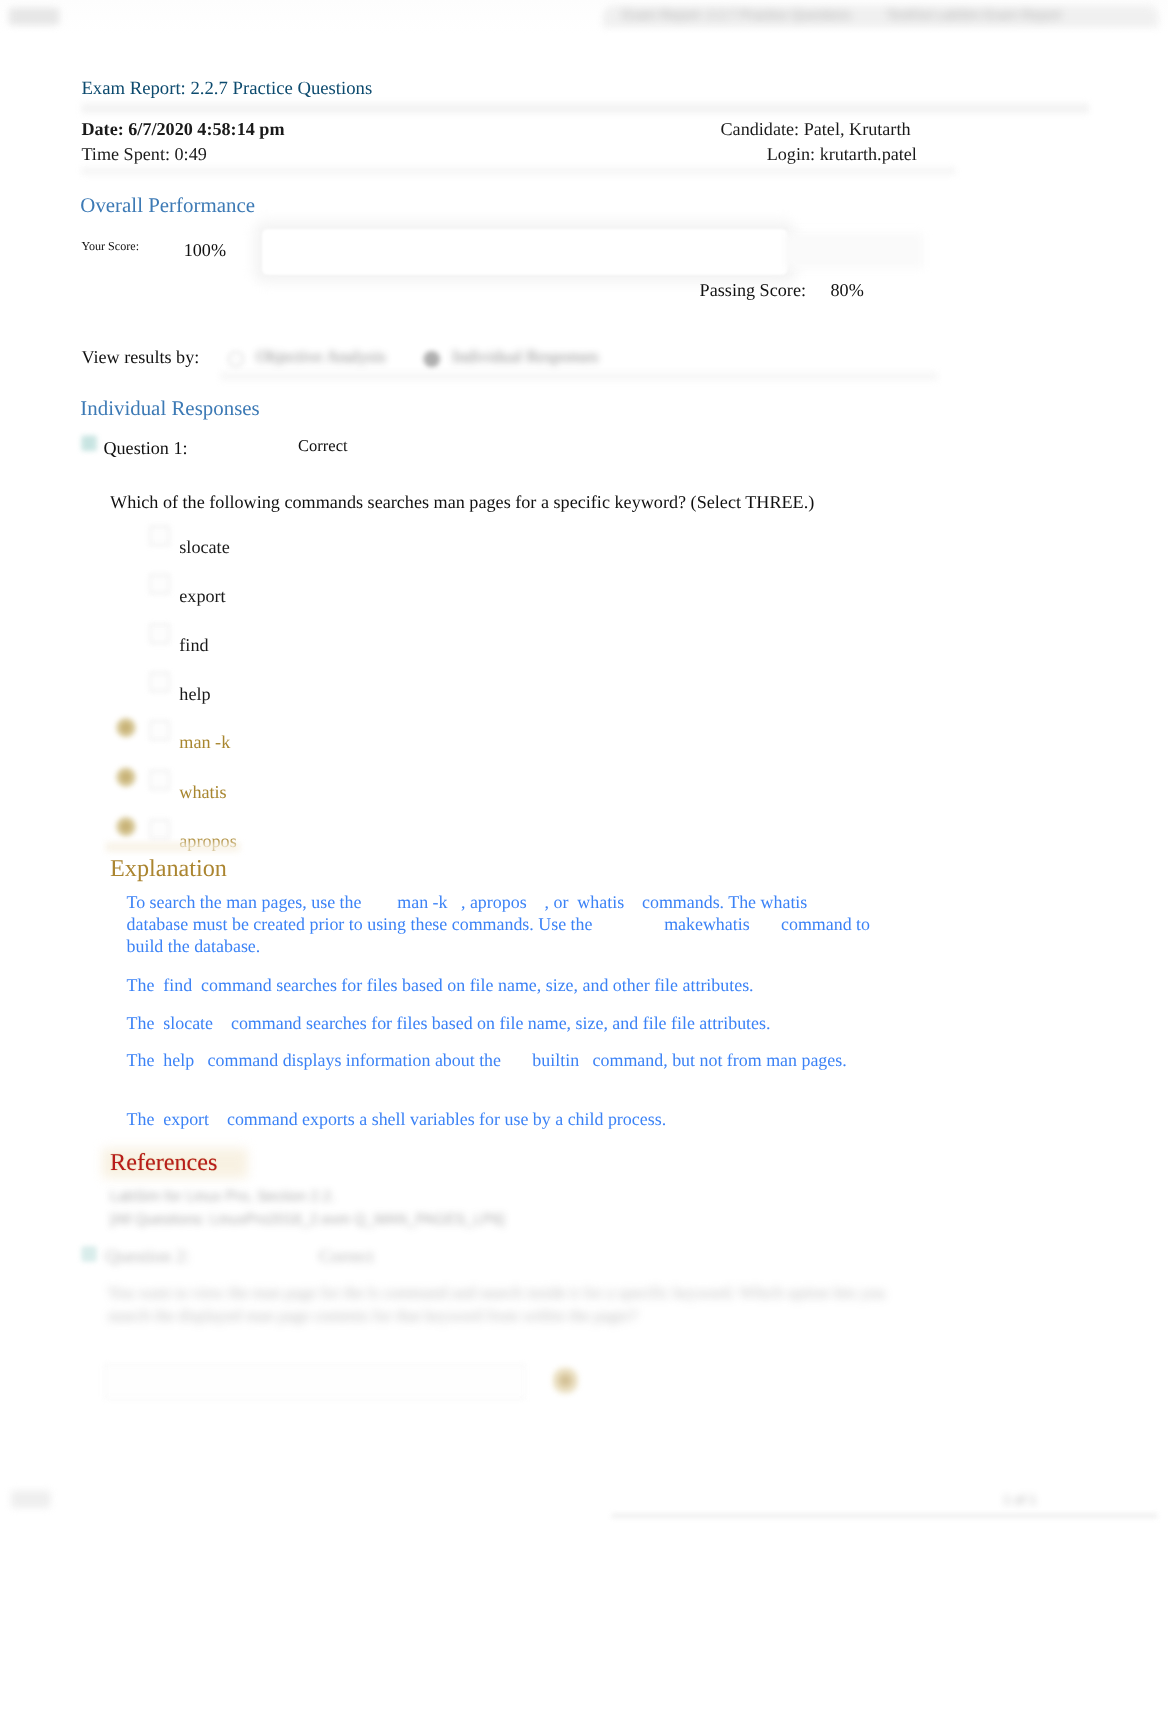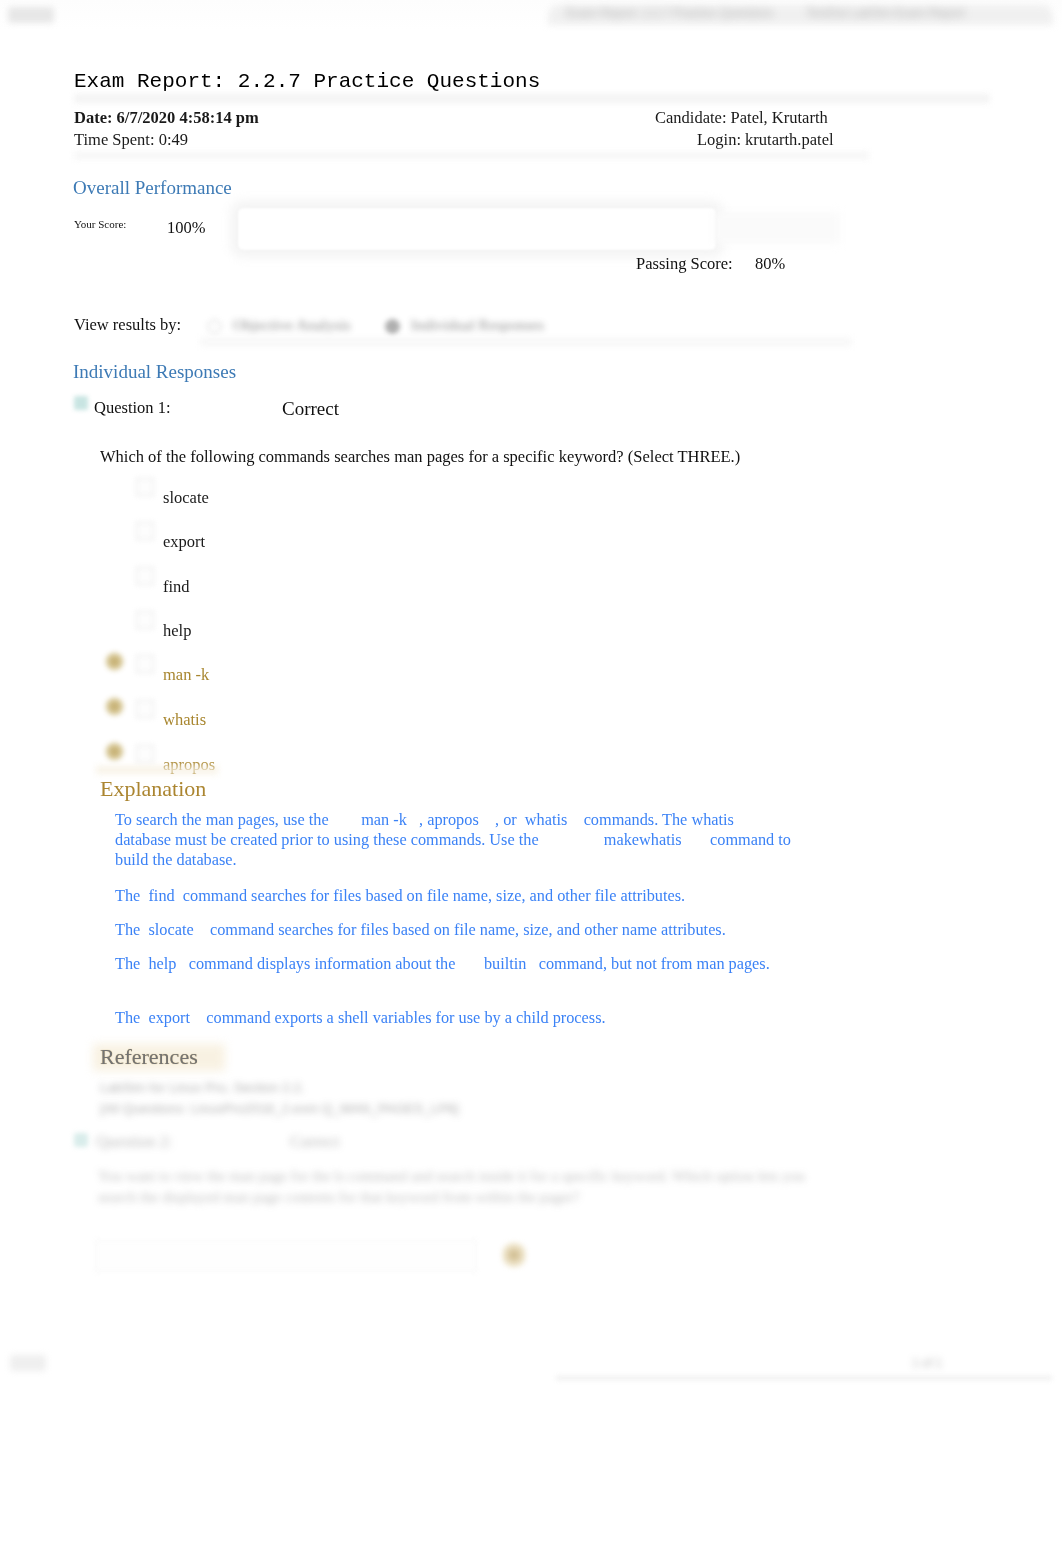--- a/index.html
+++ b/index.html
@@ -58,24 +58,23 @@
   }
   .chrome-tabtext.t1 { left: 566px; }
   .chrome-tabtext.t2 { left: 806px; }
 
   
   .doc { position: absolute; top: 0; left: 0; width: 1062px; }
 
   .report-title {
     position: absolute;
     left: 74px; top: 70px;
-    font-size: 21px;
-    color: #000000;
-    white-space: nowrap;
-    font-family: Liberation Mono, monospace;
+    font-size: 17px;
+    color: #0c4a6e;
+    white-space: nowrap;
   }
   .rule-faded {
     position: absolute;
     left: 74px; top: 94px;
     width: 916px; height: 9px;
     background: #f2f2f2;
     filter: blur(3px);
     opacity: .9;
   }
   .rule-faded2 {
@@ -204,22 +203,22 @@
     opacity: .85;
   }
   .q-label {
     position: absolute;
     left: 94px; top: 398px;
     font-size: 16.5px;
     white-space: nowrap;
   }
   .q-result {
     position: absolute;
-    left: 282px; top: 398px;
-    font-size: 19px;
+    left: 271px; top: 398px;
+    font-size: 15px;
     white-space: nowrap;
   }
   .q-text {
     position: absolute;
     left: 100px; top: 435px;
     font-size: 16.5px;
     white-space: nowrap;
     margin-top: 12px;
   }
 
@@ -290,21 +289,21 @@
   .p2 { top: 886px; }
   .p3 { top: 920px; }
   .p4 { top: 954px; }
   .p5 { top: 1008px; }
 
   
   .ref-heading {
     position: absolute;
     left: 100px; top: 1044px;
     font-size: 22px;
-    color: #737373;
+    color: #b91c1c;
     white-space: nowrap;
     text-shadow: 0 0 1px #c9ad6e;
     filter: blur(.3px);
   }
   .ref-tint {
     position: absolute;
     left: 93px; top: 1044px;
     width: 132px; height: 27px;
     background: #f6edd9;
     filter: blur(5px);
@@ -488,21 +487,21 @@
       <span class="box"></span>
       <span class="txt">apropos</span>
     </div>
 
     <div class="expl-tint"></div>
     <div class="expl-heading">Explanation</div>
     <div class="para p1">To search the man pages, use the        man -k   , apropos    , or  whatis    commands. The whatis
 database must be created prior to using these commands. Use the                makewhatis       command to
 build the database.</div>
     <div class="para p2">The  find  command searches for files based on file name, size, and other file attributes.</div>
-    <div class="para p3">The  slocate    command searches for files based on file name, size, and other name attributes.</div>
+    <div class="para p3">The  slocate    command searches for files based on file name, size, and file file attributes.</div>
     <div class="para p4">The  help   command displays information about the       builtin   command, but not from man pages.</div>
     <div class="para p5">The  export    command exports a shell variables for use by a child process.</div>
 
     <div class="ref-tint"></div>
     <div class="ref-heading">References</div>
     <div class="ref-line ref-l1">LabSim for Linux Pro, Section 2.2.</div>
     <div class="ref-line ref-l2">[All Questions: LinuxPro2018_2.exm Q_MAN_PAGES_LP6]</div>
 
     <span class="q2-icon"></span>
     <div class="q2-label">Question 2:</div>

